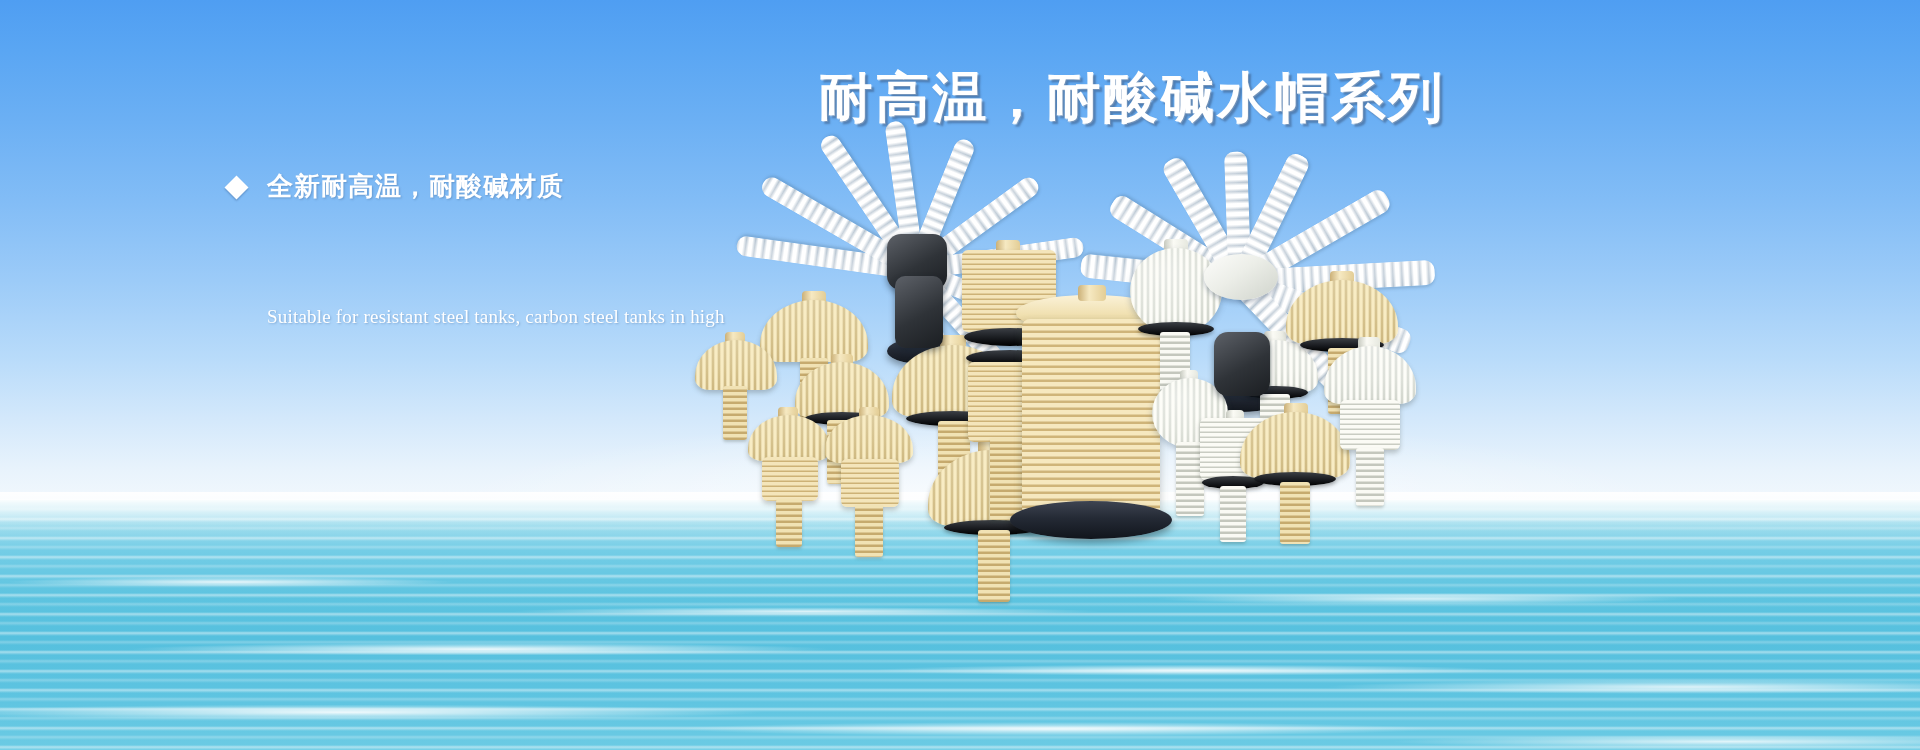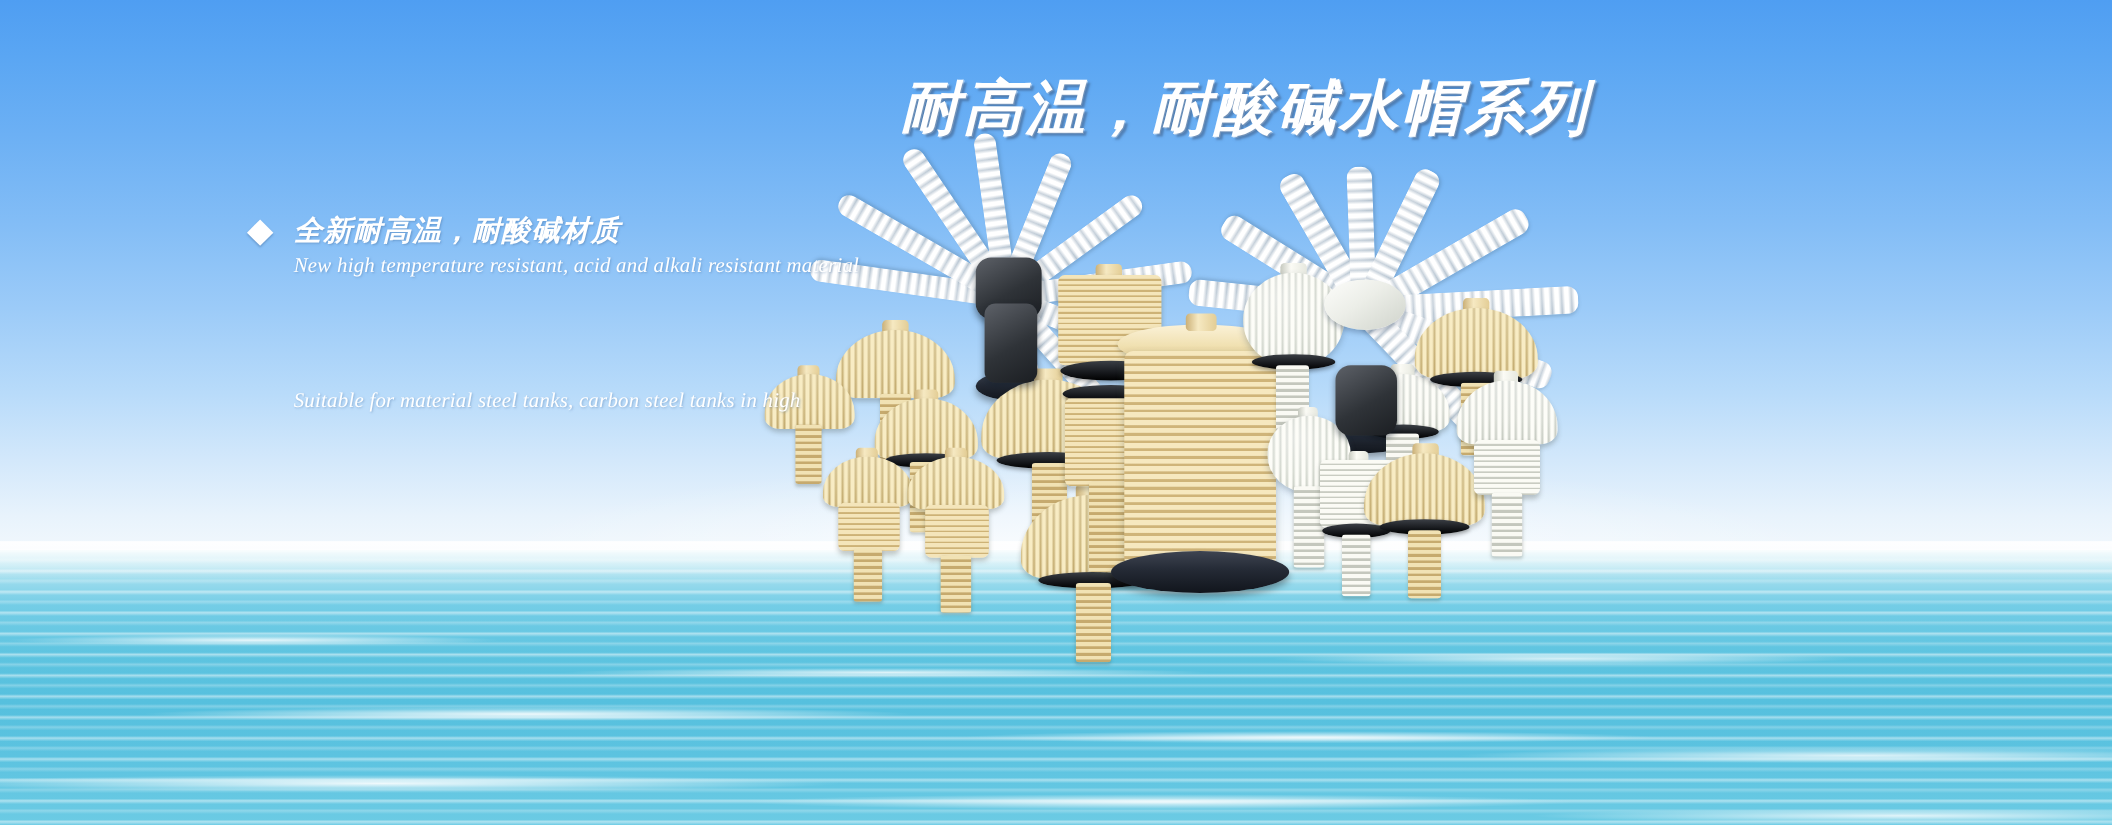--- a/index.html
+++ b/index.html
@@ -8,21 +8,20 @@
   body {
     font-family:"Liberation Sans", sans-serif;
     background:#6aaef5;
   }
 
   #banner {
     position:relative;
     width:1920px;
     height:750px;
     overflow:hidden;
-    font-style:italic;
   }
 
   
   .sky {
     position:absolute; left:0; top:0; width:1920px; height:510px;
     background:linear-gradient(to bottom,
       #4f9ef2 0%,
       #5aa6f3 10%,
       #6cb0f4 24%,
       #83bdf6 40%,
@@ -446,33 +445,30 @@
 
     <div class="nz" style="left:352px; top:280px;">
       <div class="knob" style="left:0; top:0; width:0; height:0;"></div>
     </div>
   </div>
 
   <div class="headline">耐高温，耐酸碱水帽系列</div>
 
   <div class="bullets">
 
-    <div class="bullet-block" style="margin-bottom:100px;margin-top:24px;">
+    <div class="bullet-block" style="margin-bottom:100px;">
       <div class="bullet-row">
         <div class="diamond"></div>
         <div class="cn-lines">
           <div class="cn">全新耐高温，耐酸碱材质</div>
         </div>
       </div>
-      <div class="en-wrap">
-        <div class="en">New high temperature resistant, acid and alkali resistant material</div>
-      </div>
     </div>
 
     <div class="bullet-block" style="margin-bottom:0;">
       <div class="en-wrap">
-        <div class="en">Suitable for material steel tanks, carbon steel tanks in high</div>
+        <div class="en">Suitable for resistant steel tanks, carbon steel tanks in high</div>
       </div>
     </div>
 
   </div>
 
 </div>
 
 </body></html>

